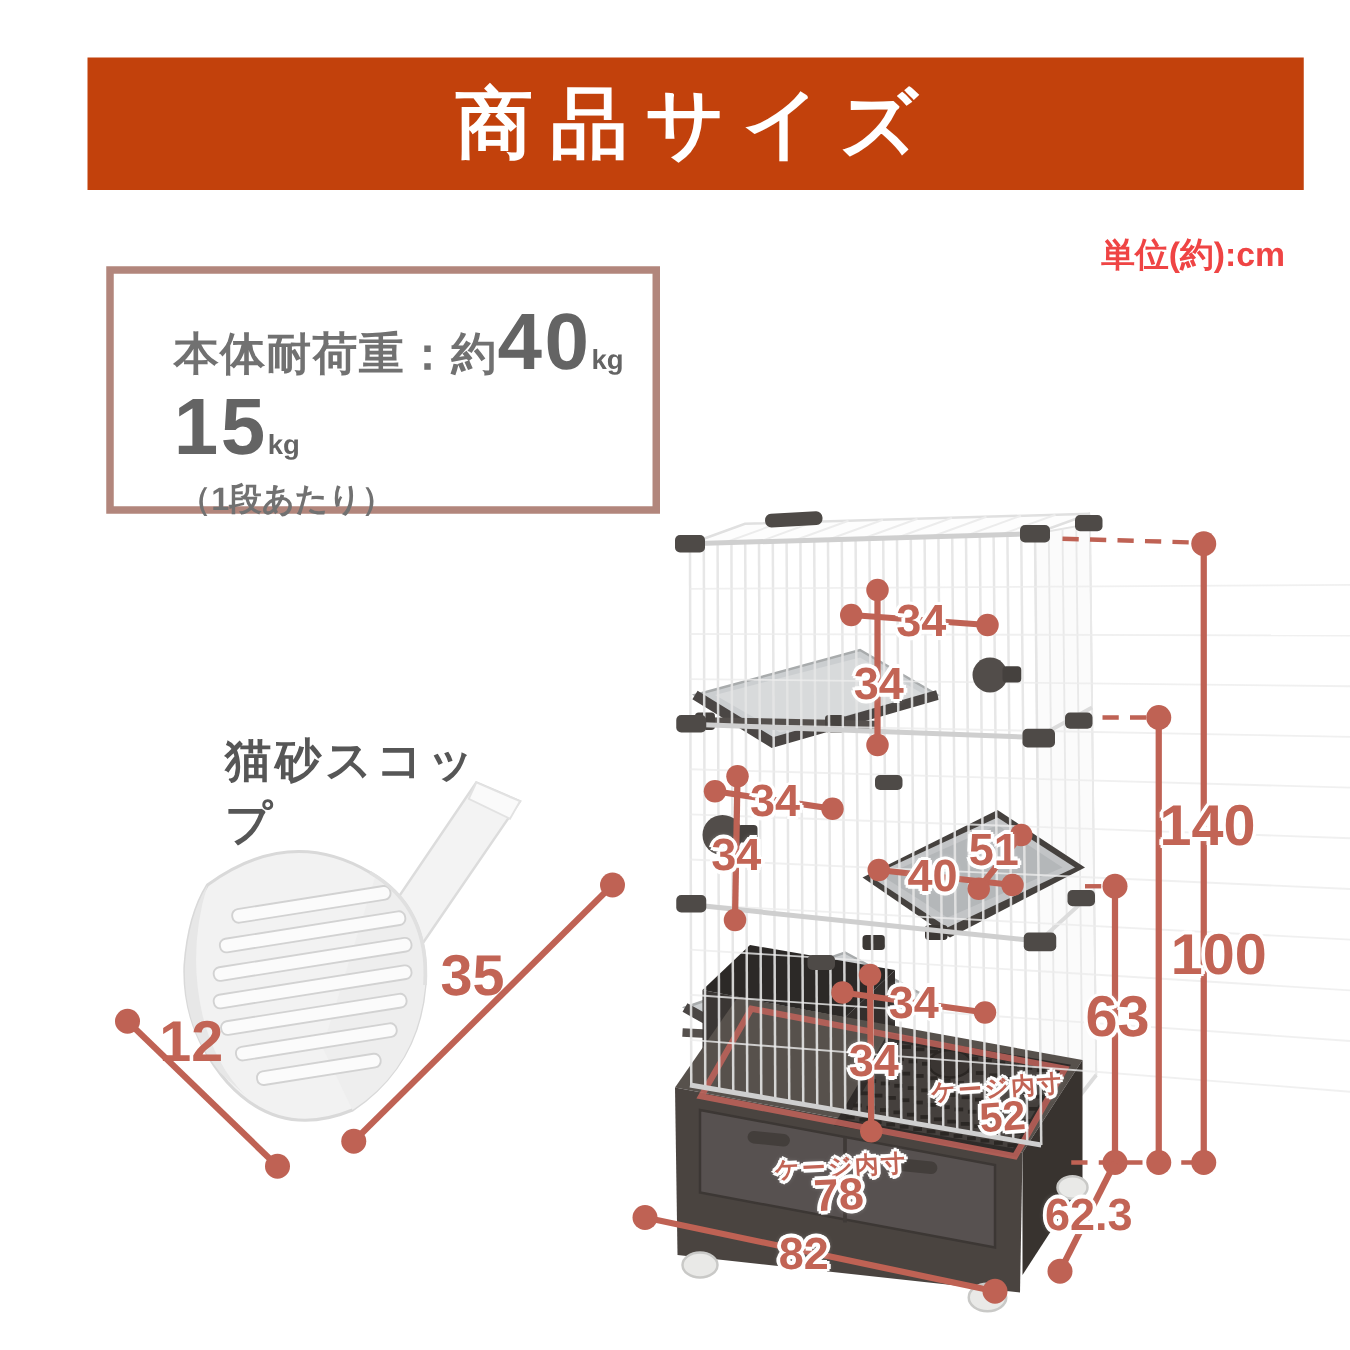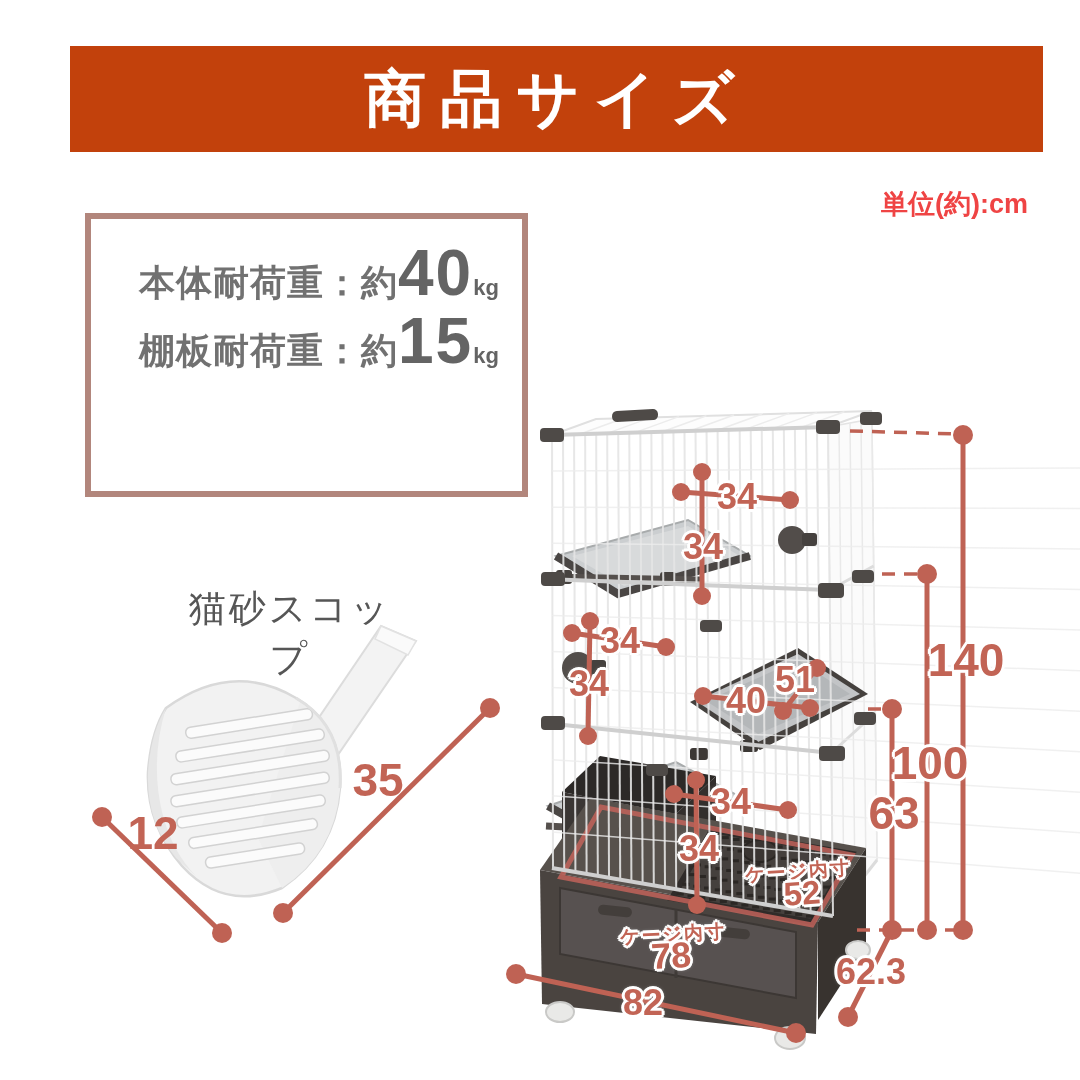--- a/index.html
+++ b/index.html
@@ -4,31 +4,31 @@
 <style>
   html,body{margin:0;padding:0;background:#fff;}
   #stage{position:relative;width:1080px;height:1080px;background:#fff;overflow:hidden;
          font-family:"Liberation Sans", sans-serif;}
   #scene{position:absolute;left:0;top:0;}
   .banner{position:absolute;left:54px;top:46px;width:973px;height:106px;background:#c2410c;
           display:flex;align-items:center;justify-content:center;margin-left:16px;}
   .banner-title{color:#fff;font-size:62px;font-weight:bold;letter-spacing:14px;}
   .unit-note{position:absolute;left:788px;top:186px;width:240px;text-align:right;
              font-size:27px;font-weight:bold;color:#ef4444;}
-  .spec-box{position:absolute;left:85px;top:213px;width:443px;height:284px;box-sizing:border-box;
+  .spec-box{position:absolute;left:85px;top:213px;width:443px;height:198px;box-sizing:border-box;
             border:6px solid #b2867c;background:#fff;}
   .spec-row{position:absolute;display:flex;align-items:baseline;white-space:nowrap;}
   .spec-row.r1{left:48px;top:26px;}
   .spec-row.r2{left:48px;top:94px;}
   .spec-label{font-size:36px;font-weight:bold;color:#717171;letter-spacing:1px;}
   .spec-value{font-size:64px;font-weight:bold;color:#646464;line-height:0.9;letter-spacing:2px;}
   .spec-unit{font-size:22px;font-weight:bold;color:#646464;}
   .spec-note{position:absolute;left:52px;top:163px;font-size:26px;font-weight:bold;color:#717171;}
-  .scoop-label{position:absolute;left:180px;top:584px;width:220px;text-align:center;
-               font-size:37px;font-weight:normal;color:#565656;letter-spacing:3px;}
+  .scoop-label{position:absolute;left:180px;top:584px;width:220px;text-align:left;
+               font-size:37px;font-weight:bold;color:#565656;letter-spacing:3px;}
   .dim{position:absolute;transform:translate(-50%,-50%);color:#c26455;font-weight:bold;
        white-space:nowrap;line-height:1;}
   .halo{text-shadow:-2px -2px 0 #fff,2px -2px 0 #fff,-2px 2px 0 #fff,2px 2px 0 #fff,
         0 -3px 0 #fff,0 3px 0 #fff,-3px 0 0 #fff,3px 0 0 #fff,0 0 5px #fff;}
   .fz36{font-size:36px;} .fz38{font-size:46px;} .fz33{font-size:33px;} .fz19{font-size:19px;letter-spacing:2px;}
 </style>
 </head>
 <body>
 
 <div id="stage">
@@ -374,42 +374,42 @@
 
   <div class="unit-note">単位(約):cm</div>
 
   <div class="spec-box">
     <div class="spec-row r1">
       <span class="spec-label">本体耐荷重：約</span>
         <span class="spec-value">40</span>
         <span class="spec-unit">kg</span>
     </div>
     <div class="spec-row r2">
-      <span class="spec-label">棚板耐荷重：約</span>
         <span class="spec-value">15</span>
         <span class="spec-unit">kg</span>
     </div>
+    <div class="spec-note">（1段あたり）</div>
   </div>
 
   <div class="scoop-label">猫砂スコップ</div>
 
   <div class="dim fz38" style="left:378px;top:780px;">35</div>
   <div class="dim fz38" style="left:153px;top:833px;">12</div>
 
   <div class="dim fz36 halo" style="left:737px;top:497px;">34</div>
   <div class="dim fz36 halo" style="left:703px;top:547px;">34</div>
   <div class="dim fz36 halo" style="left:620px;top:641px;">34</div>
   <div class="dim fz36 halo" style="left:589px;top:684px;">34</div>
   <div class="dim fz36 halo" style="left:746px;top:701px;">40</div>
   <div class="dim fz36 halo" style="left:795px;top:680px;">51</div>
   <div class="dim fz36 halo" style="left:731px;top:802px;">34</div>
   <div class="dim fz36 halo" style="left:699px;top:849px;">34</div>
 
   <div class="dim fz38 halo" style="left:966px;top:660px;">140</div>
-  <div class="dim fz38 halo" style="left:930px;top:763px;">100</div>
+  <div class="dim fz38 halo" style="left:975px;top:763px;">100</div>
   <div class="dim fz38 halo" style="left:894px;top:813px;">63</div>
 
   <div class="dim fz19 halo" style="left:798px;top:871px;transform:translate(-50%,-50%) rotate(-4deg);">ケージ内寸</div>
   <div class="dim fz33 halo" style="left:802px;top:893px;transform:translate(-50%,-50%) rotate(-4deg);">52</div>
   <div class="dim fz19 halo" style="left:673px;top:934px;transform:translate(-50%,-50%) rotate(-3deg);">ケージ内寸</div>
   <div class="dim fz36 halo" style="left:671px;top:956px;transform:translate(-50%,-50%) rotate(-3deg);">78</div>
 
   <div class="dim fz36 halo" style="left:643px;top:1003px;">82</div>
   <div class="dim fz36 halo" style="left:871px;top:972px;">62.3</div>
 </div>

